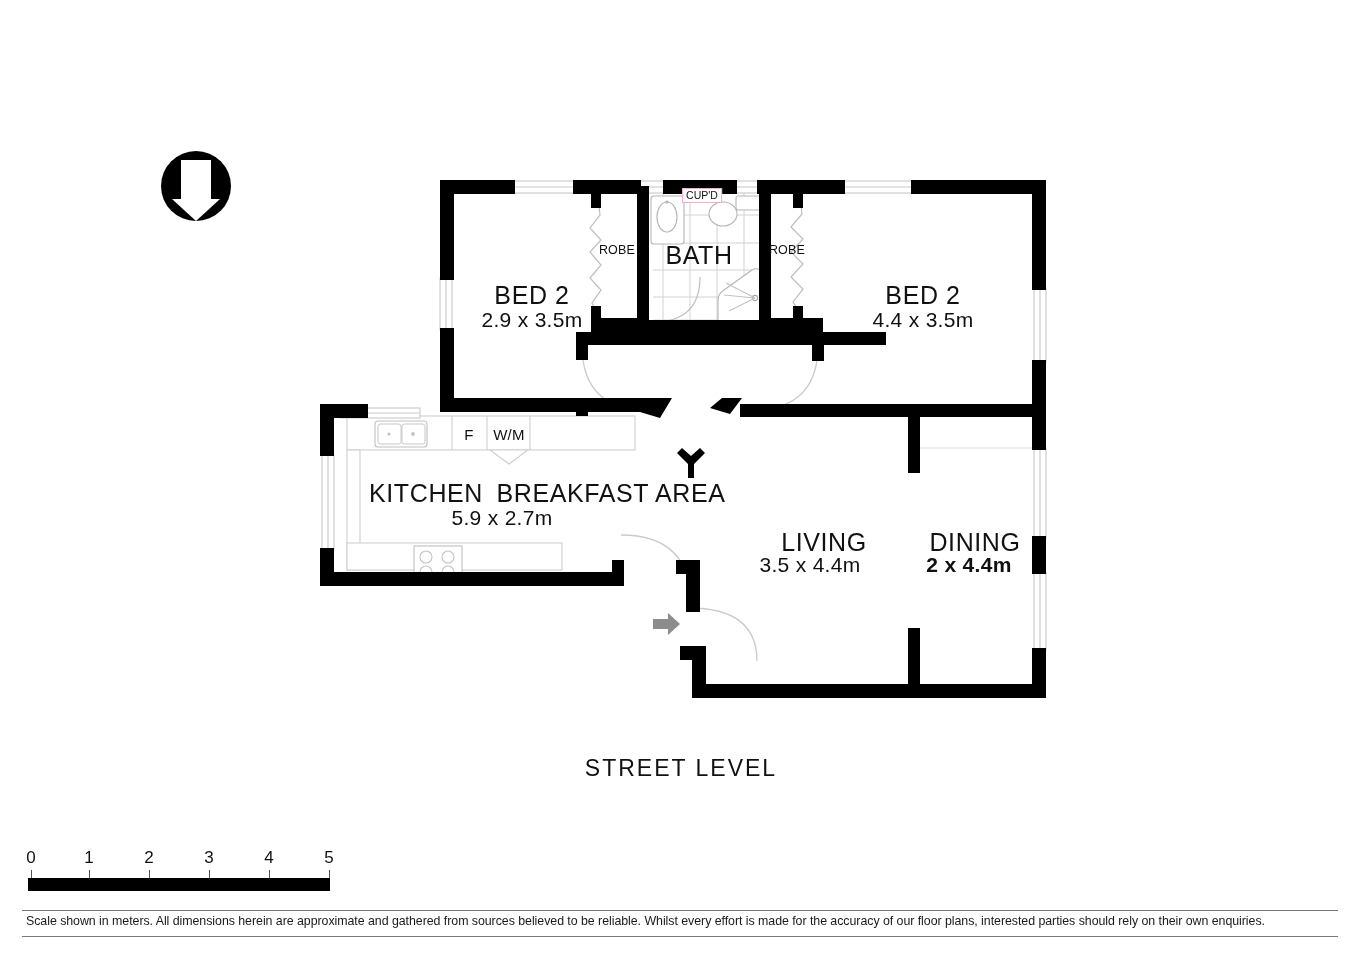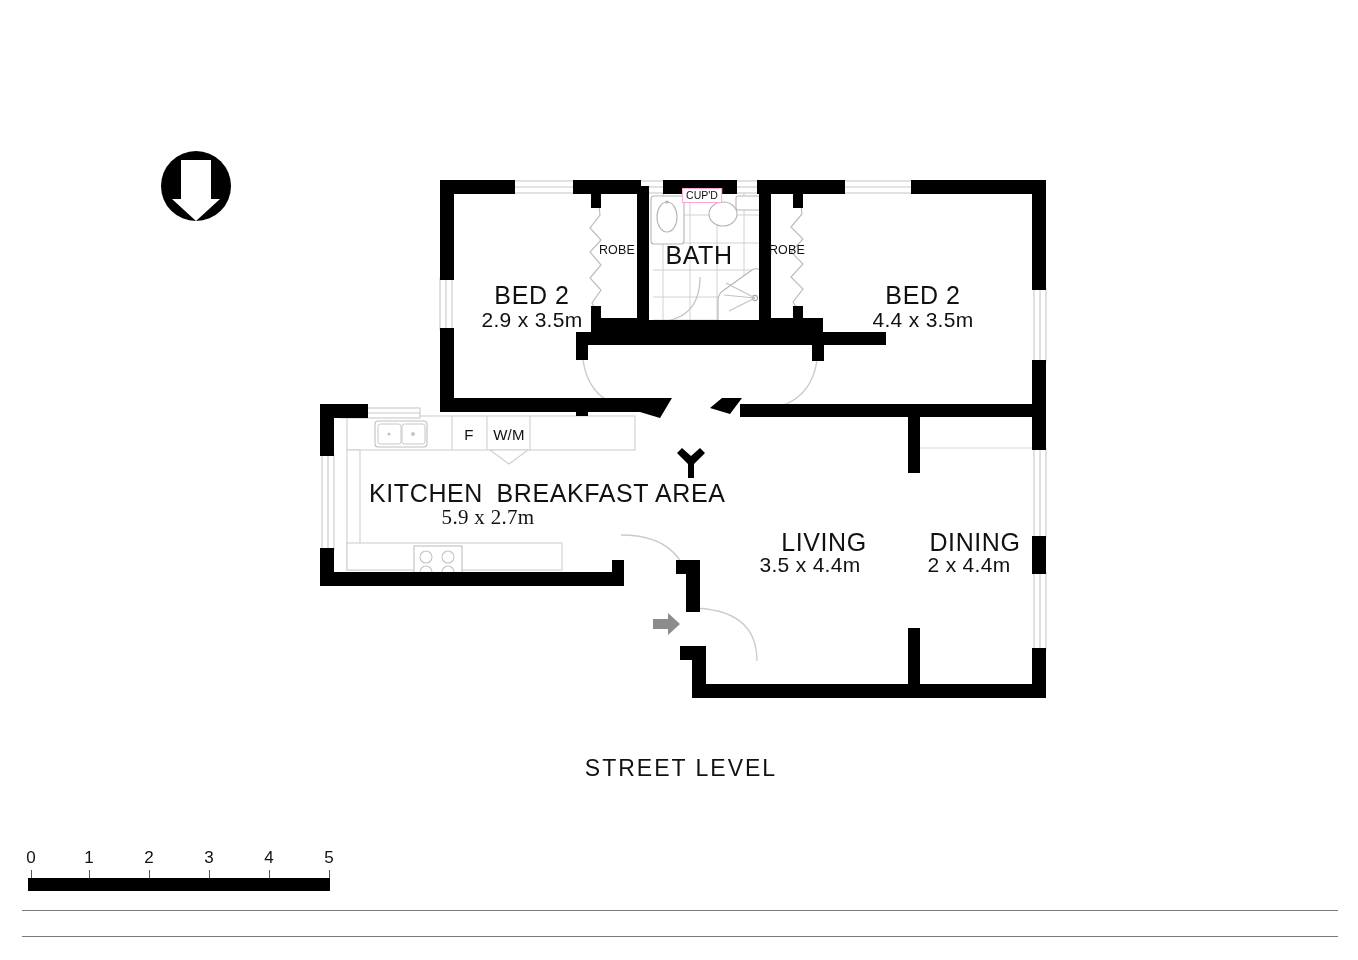--- a/index.html
+++ b/index.html
@@ -290,29 +290,29 @@
 
   <div class="lbl lbl-room" style="left:532px; top:281px;">BED 2</div>
   <div class="lbl lbl-dim" style="left:532px; top:308px;">2.9 x 3.5m</div>
 
   <div class="lbl lbl-room" style="left:699px; top:241px;">BATH</div>
 
   <div class="lbl lbl-room" style="left:923px; top:281px;">BED 2</div>
   <div class="lbl lbl-dim" style="left:923px; top:308px;">4.4 x 3.5m</div>
 
   <div class="lbl lbl-room" style="left:426px; top:479px;">KITCHEN</div>
-  <div class="lbl lbl-dim" style="left:488px; top:506px;font-family:Liberation Serif, serif;">5.9 x 2.7m</div>
+  <div class="lbl lbl-dim" style="left:502px; top:506px;">5.9 x 2.7m</div>
 
   <div class="lbl lbl-room" style="left:611px; top:479px;">BREAKFAST AREA</div>
 
   <div class="lbl lbl-room" style="left:810px; top:528px;margin-left:14px;">LIVING</div>
   <div class="lbl lbl-dim" style="left:810px; top:553px;">3.5 x 4.4m</div>
 
   <div class="lbl lbl-room" style="left:975px; top:528px;">DINING</div>
-  <div class="lbl lbl-dim" style="left:969px; top:553px;">2 x 4.4m</div>
+  <div class="lbl lbl-dim" style="left:969px; top:553px;font-weight:bold;">2 x 4.4m</div>
 
   <div class="lbl lbl-small" style="left:617px; top:243px;">ROBE</div>
   <div class="lbl lbl-small" style="left:787px; top:243px;">ROBE</div>
 
   <div class="cupd-box" style="left:702px; top:188px;">CUP'D</div>
 
   <div class="lbl lbl-appl" style="left:469px; top:427px;">F</div>
   <div class="lbl lbl-appl" style="left:509px; top:427px;">W/M</div>
 
   <div class="lbl lbl-title" style="left:681px; top:756px;">STREET LEVEL</div>
@@ -331,15 +331,16 @@
         <i style="left:61px;"></i>
         <i style="left:121px;"></i>
       <i style="left:181px;"></i>
         <i style="left:241px;"></i>
         <i style="left:301px;"></i>
     </div>
     <div class="bar"></div>
   </div>
 
   <div id="footer-rule"></div>
+  <div id="disclaimer">Scale shown in meters. All dimensions herein are approximate and gathered from sources believed to be  reliable. Whilst every effort is made for the accuracy of our floor plans, interested parties should rely on their own enquiries.</div>
   <div id="footer-rule2"></div>
 
 </div>
 
 </body></html>

